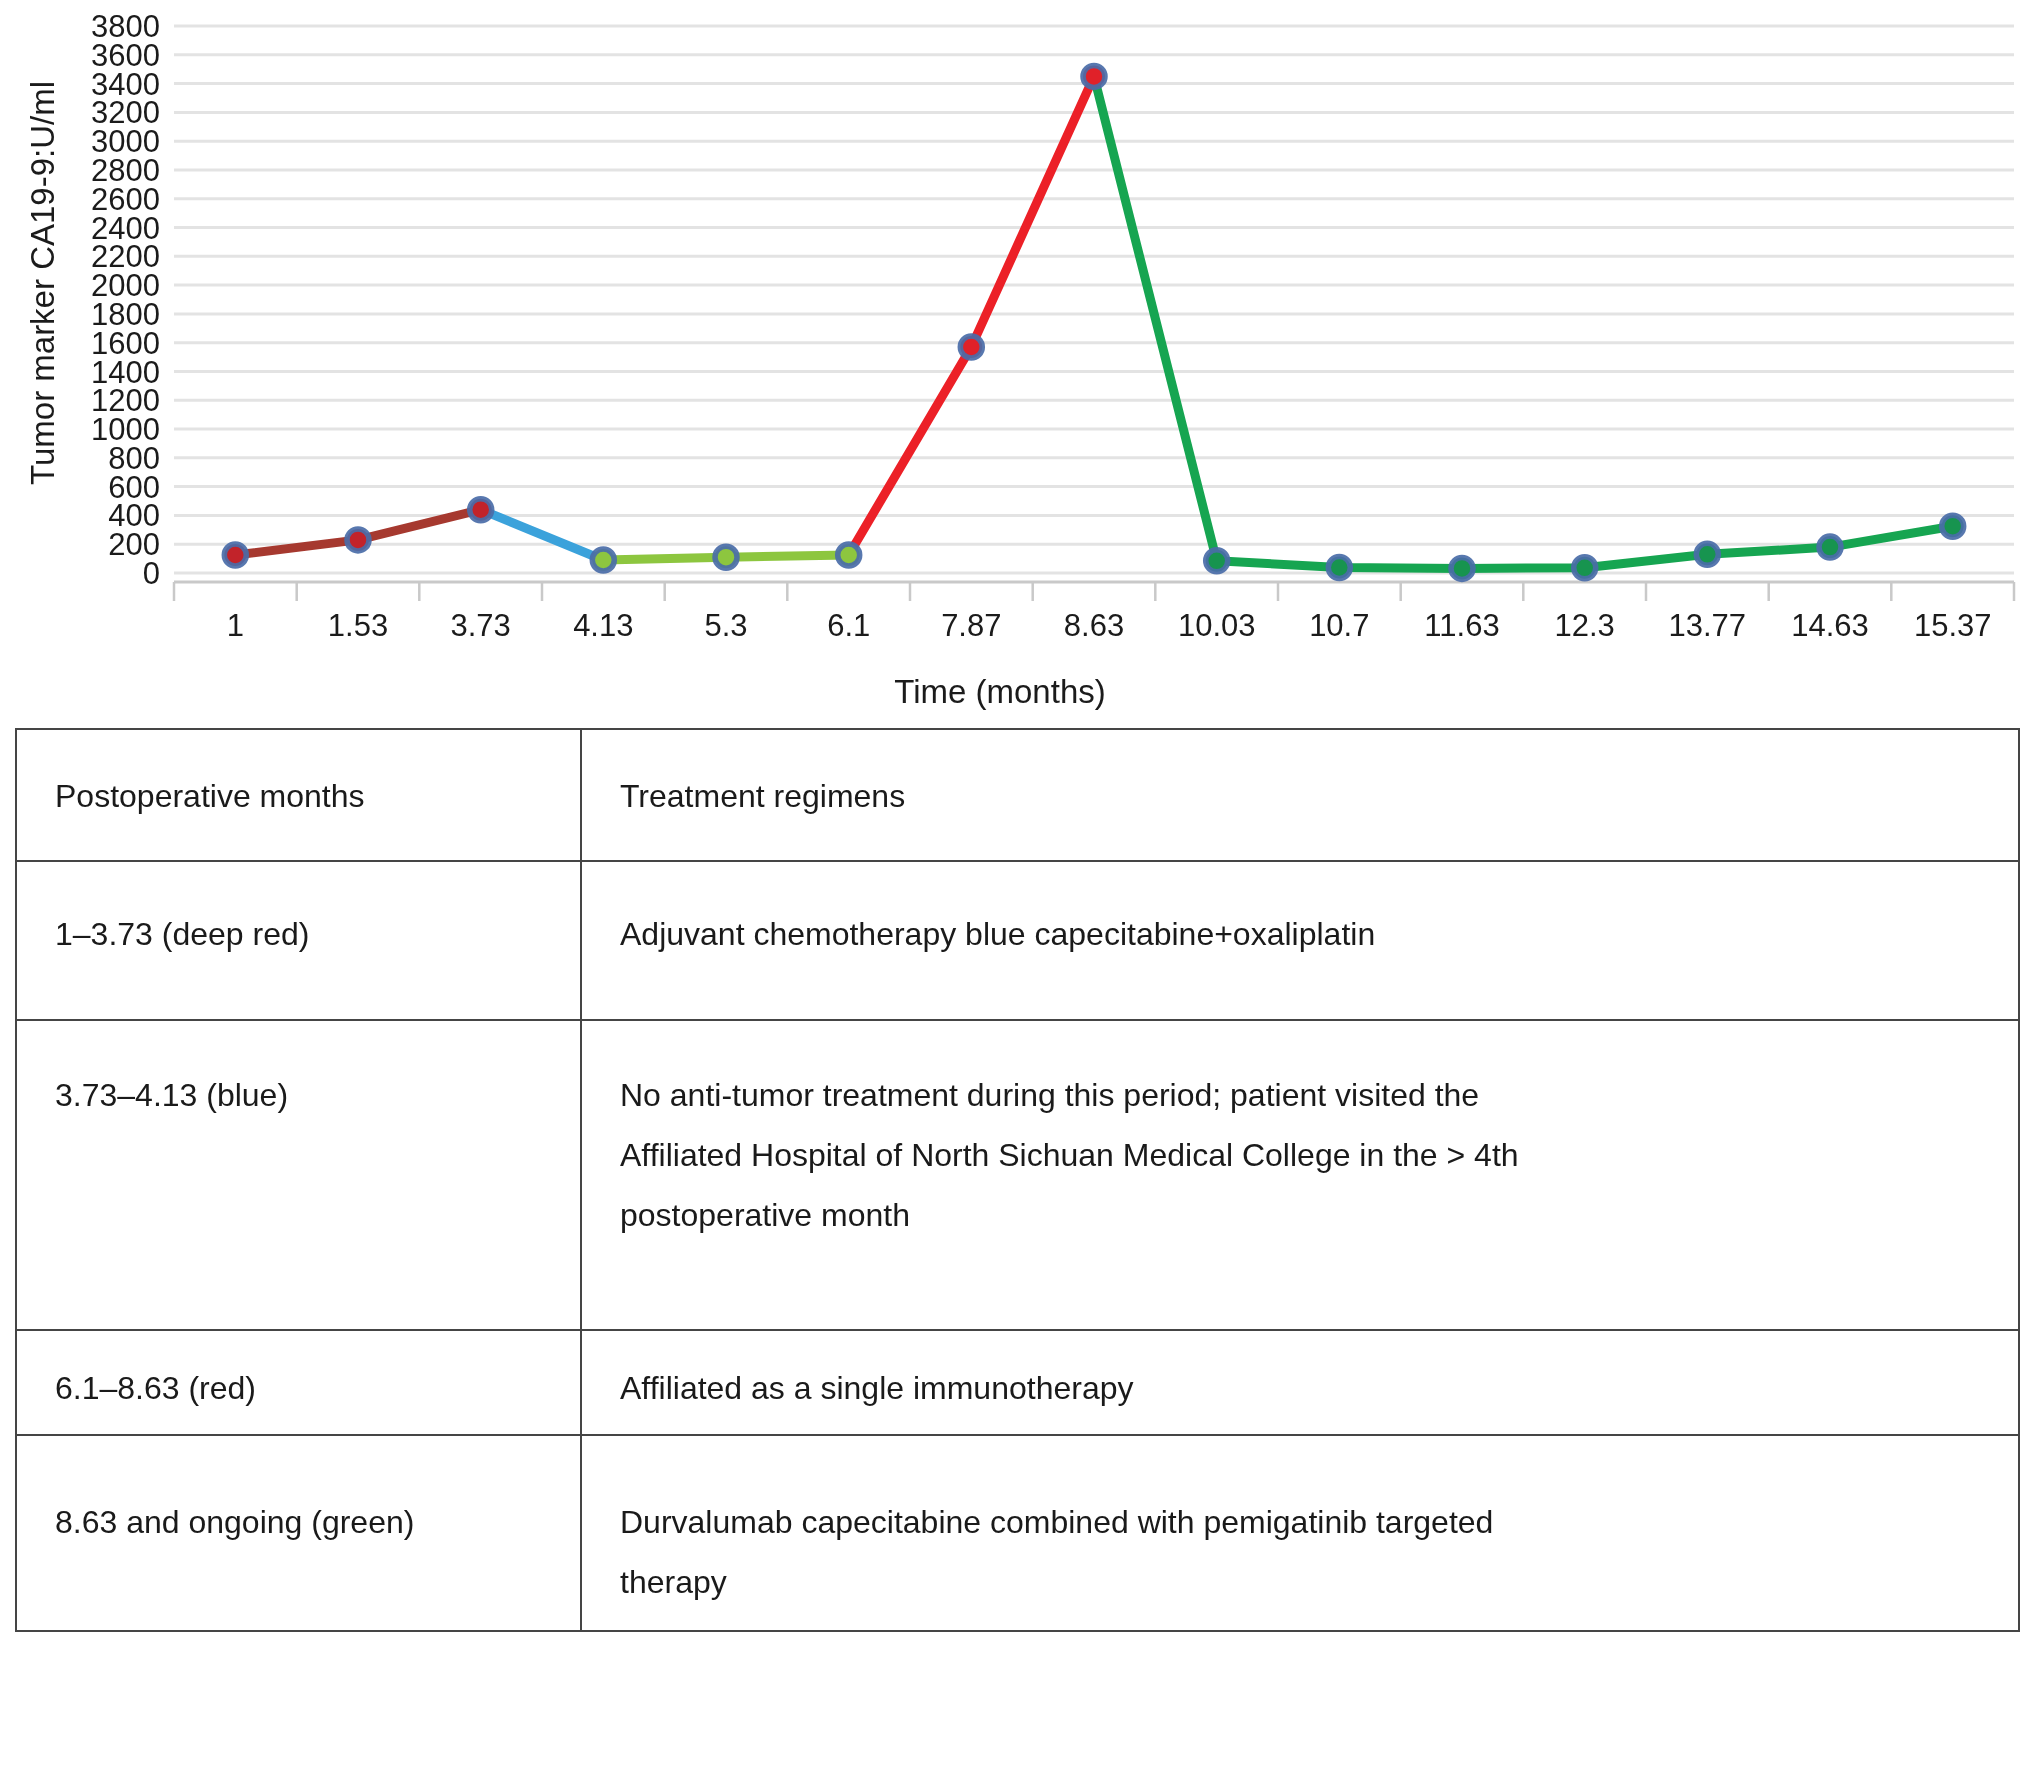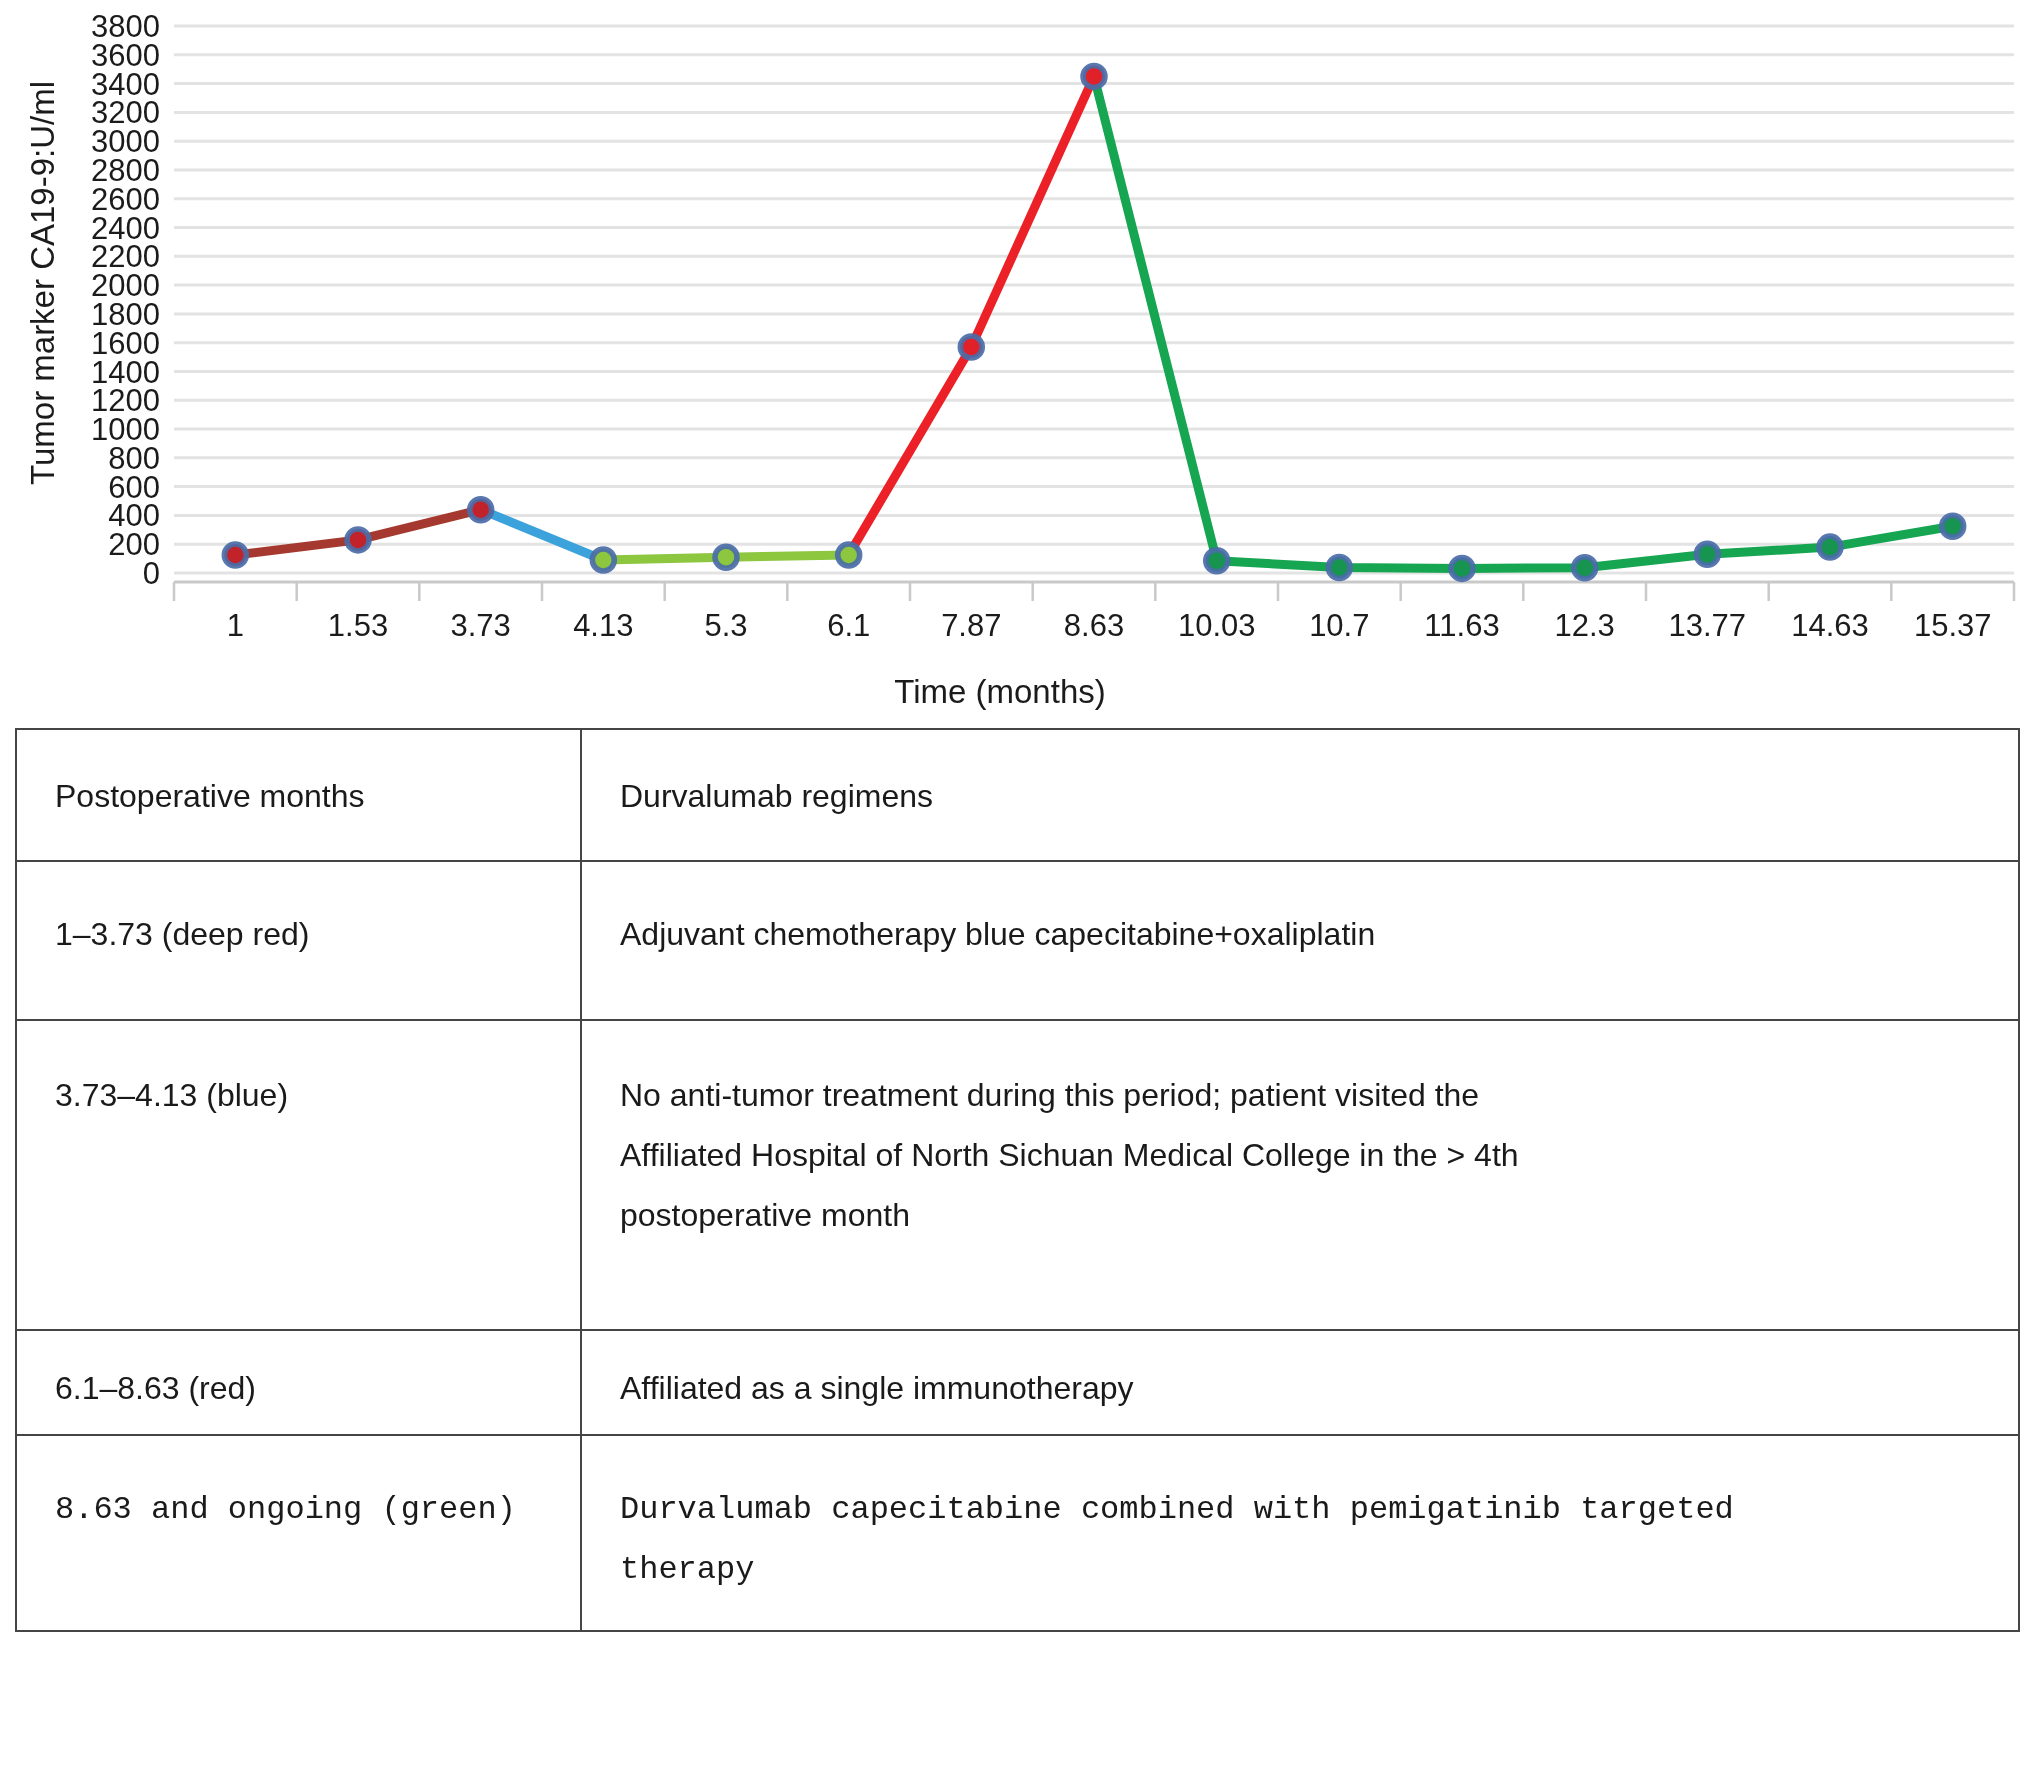--- a/index.html
+++ b/index.html
@@ -44,21 +44,21 @@
   tr.hrow{height:132px;}
   tr.r0{height:159px;}
   tr.r1{height:310px;}
   tr.r2{height:177px;}
   tr.r3{height:100px;}
   tr.r4{height:196px;}
   tr.r0 td{padding-top:42px;}
   tr.r1 td{padding-top:44px;}
   tr.r2 td{padding-top:40px;}
   tr.r3 td{padding-top:27px;}
-  tr.r4 td{padding-top:44px;font-family:Liberation Mono, monospace;}
+  tr.r4 td{padding-top:56px;}
 </style>
 </head>
 <body>
 
 <div id="page">
 
   <svg id="chart-svg" width="2032" height="728" viewBox="0 0 2032 728">
       <line x1="174" y1="573.0" x2="2014" y2="573.0" stroke="#e3e3e3" stroke-width="3"></line>
       <text x="160" y="584.0" text-anchor="end" font-size="31">0</text>
       <line x1="174" y1="544.2" x2="2014" y2="544.2" stroke="#e3e3e3" stroke-width="3"></line>
@@ -156,21 +156,21 @@
     </svg>
 
   <table class="treatment">
     <colgroup>
         <col class="c1">
         <col class="c2">
       </colgroup>
     <tbody>
       <tr class="hrow">
         <th>Postoperative months</th>
-        <th>Durvalumab regimens</th>
+        <th>Treatment regimens</th>
       </tr>
       <tr class="r0">
         <td>1–3.73 (deep red)</td>
         <td>Adjuvant chemotherapy blue capecitabine+oxaliplatin</td>
       </tr>
       <tr class="r1">
         <td>3.73–4.13 (blue)</td>
         <td>No anti-tumor treatment during this period; patient visited the
 Affiliated Hospital of North Sichuan Medical College in the &gt; 4th
 postoperative month</td>

